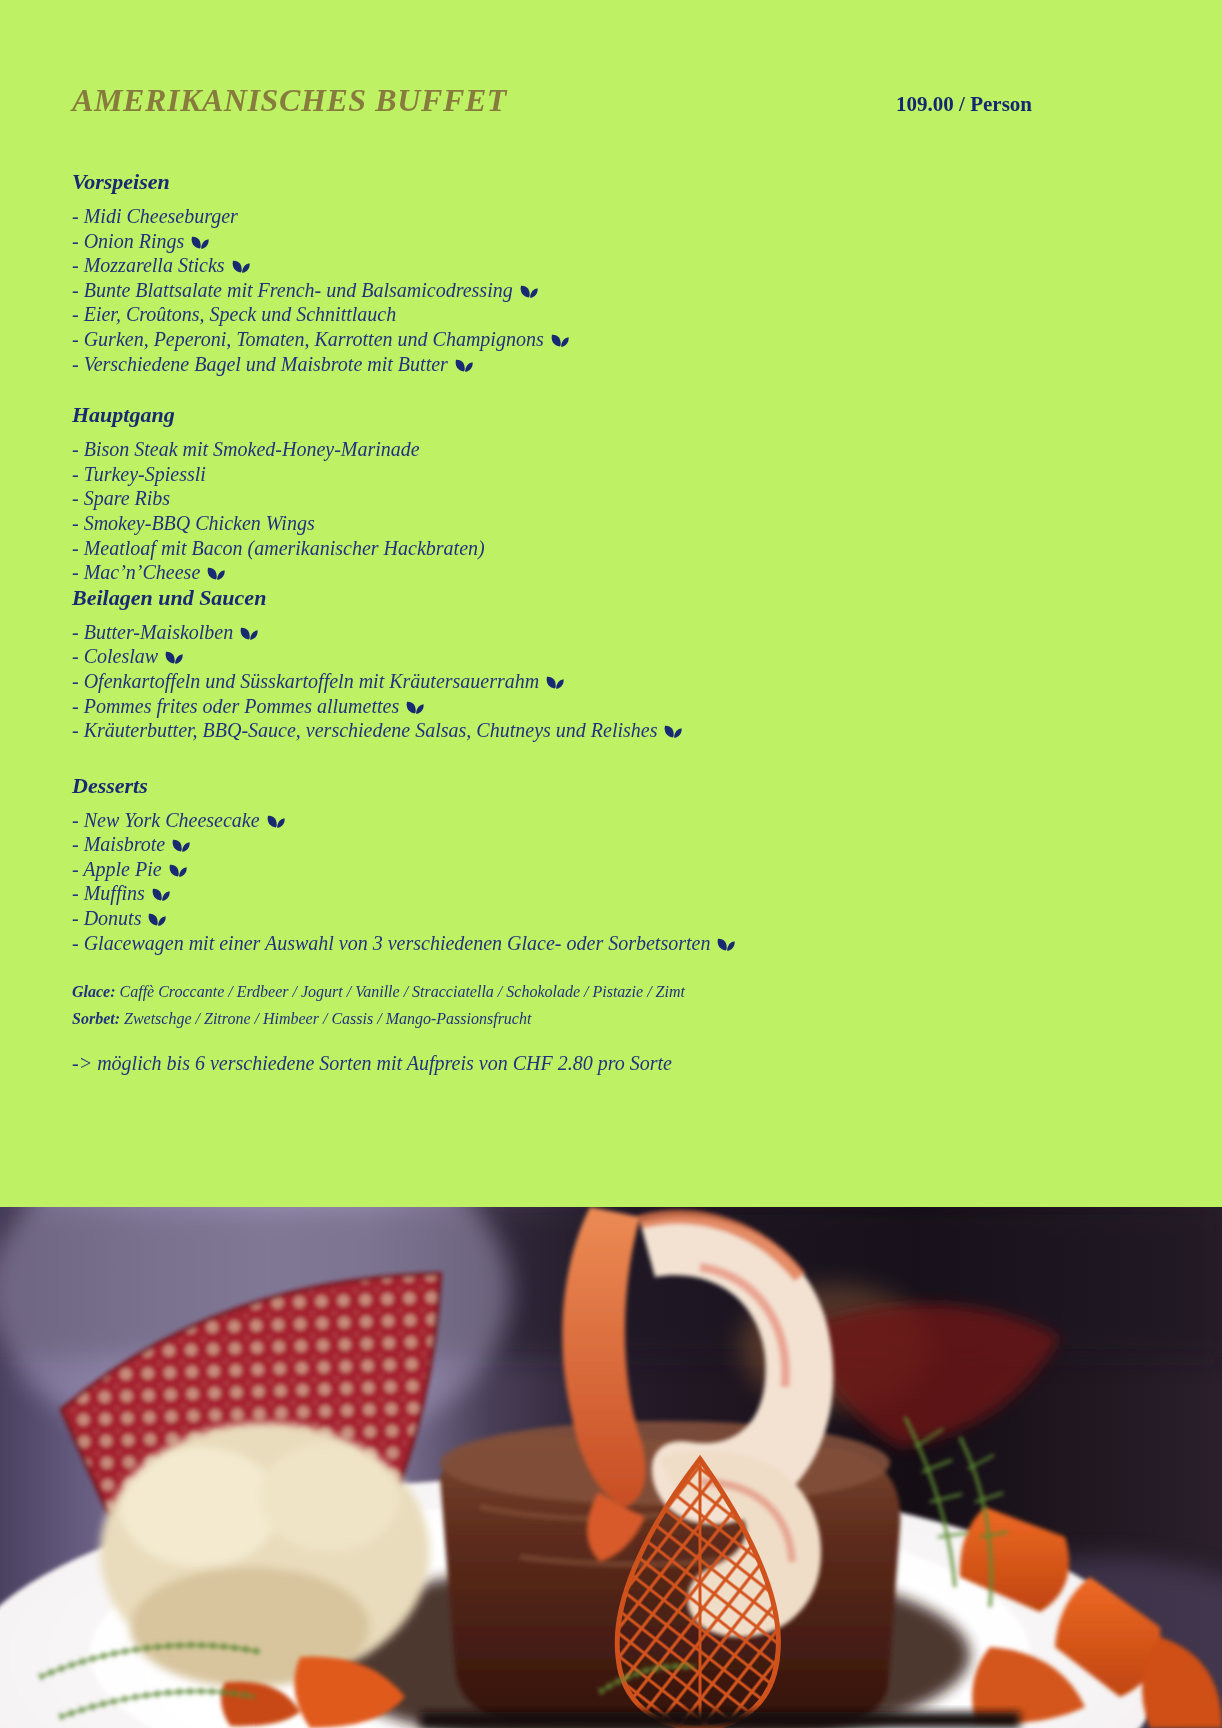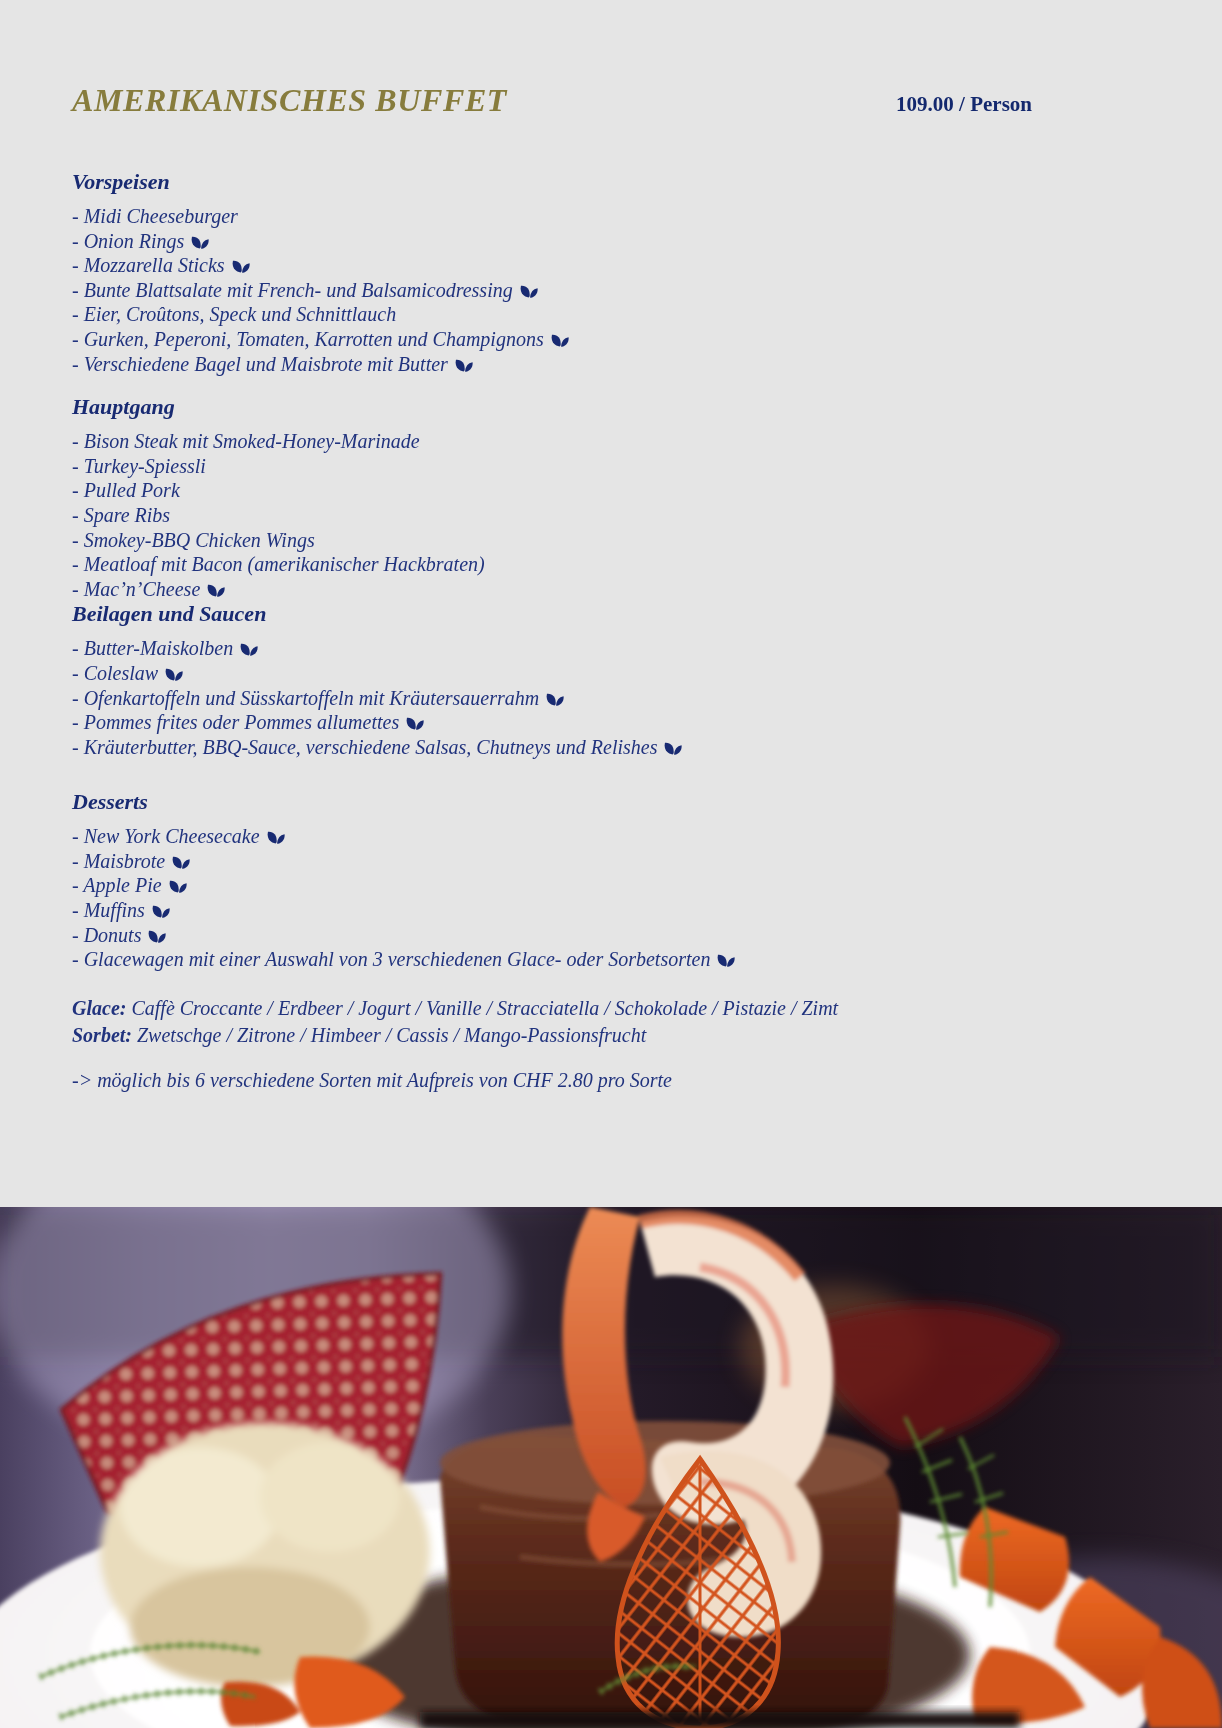--- a/index.html
+++ b/index.html
@@ -1,17 +1,17 @@
 <!DOCTYPE html>
 <html style="--gold: #877c3d; --navy: #21337e; --heading: #182a72; --price: #13286e;"><head>
 <meta charset="utf-8">
 <style>
   html,body { margin:0; padding:0; background:#ffffff; }
   .page {
-    position:relative; width:1222px; height:1728px; background:#e5e5e5;
+    position:relative; width:1222px; height:1728px; background:#bef264;
     overflow:hidden;
     font-family:"Liberation Serif","DejaVu Serif",serif;
   }
   .header {
     position:absolute; top:82px; left:72px; width:960px;
     display:flex; justify-content:space-between; align-items:baseline;
   }
   .title {
     margin:0; font-size:32px; font-weight:bold; font-style:italic;
     letter-spacing:.6px; color:var(--gold,#877c3d); white-space:nowrap;
@@ -24,25 +24,25 @@
     color:var(--navy,#21337e); font-style:italic;
   }
   .sec h2 {
     margin:0; font-size:22px; line-height:26px; font-weight:bold;
     color:var(--heading,#182a72);
     font-style:italic;
   }
   .sec ul { list-style:none; margin:9px 0 0 0; padding:0; }
   .sec li { font-size:20px; line-height:24.6px; white-space:nowrap; }
   .s1 { margin-top:169px; }
-  .s2 { margin-top:18px; }
+  .s2 { margin-top:26px; }
   .s3 { }
   .s4 { margin-top:30px; }
   .flavors { margin-top:23px; }
-  .flavors p { margin:0; font-size:20px; line-height:27px; white-space:nowrap; }
+  .flavors p { margin:0; font-size:16px; line-height:27px; white-space:nowrap; }
   .flavors strong { font-weight:bold; }
   .note { margin:19px 0 0 0; font-size:20px; line-height:25px; white-space:nowrap; }
   .leaf {
     width:18px; height:15px; margin-left:7px; vertical-align:-2px;
     fill:var(--heading,#182a72); display:inline-block;
   }
   .photo {
     position:absolute; left:0; top:1207px; width:1222px; height:521px; margin:0;
     line-height:0;
   }
@@ -86,21 +86,20 @@
     <path d="M14.6 18.9 C 14.9 11.6 18.8 6.6 25.4 5.4 C 26.2 12.6 21.6 17.8 15.6 19.1 Z"></path>
   </svg></li>
         </ul>
     </section>
 
     <section class="sec s2">
       <h2>Hauptgang</h2>
       <ul>
           <li><span>- </span><span>Bison Steak mit Smoked-Honey-Marinade</span></li>
           <li><span>- </span><span>Turkey-Spiessli</span></li>
-          <li><span>- </span><span>Pulled Pork</span></li>
           <li><span>- </span><span>Spare Ribs</span></li>
           <li><span>- </span><span>Smokey-BBQ Chicken Wings</span></li>
           <li><span>- </span><span>Meatloaf mit Bacon (amerikanischer Hackbraten)</span></li>
           <li><span>- </span><span>Mac’n’Cheese</span><svg class="leaf" viewBox="0 0 26 20" aria-hidden="true">
     <path d="M12.6 18.6 C 4 17.4 -0.6 10.6 1.4 1.6 C 10.2 0.8 14.8 7.4 13.9 16.8 Z"></path>
     <path d="M14.6 18.9 C 14.9 11.6 18.8 6.6 25.4 5.4 C 26.2 12.6 21.6 17.8 15.6 19.1 Z"></path>
   </svg></li>
         </ul>
     </section>
 

